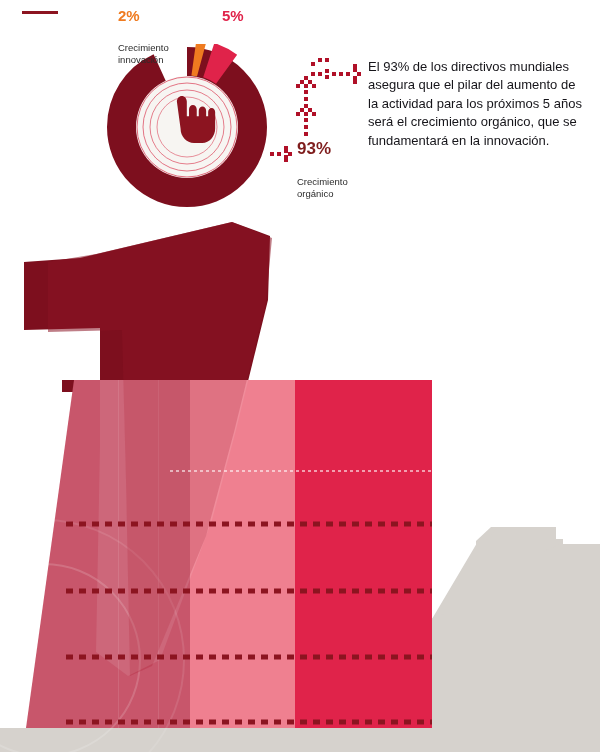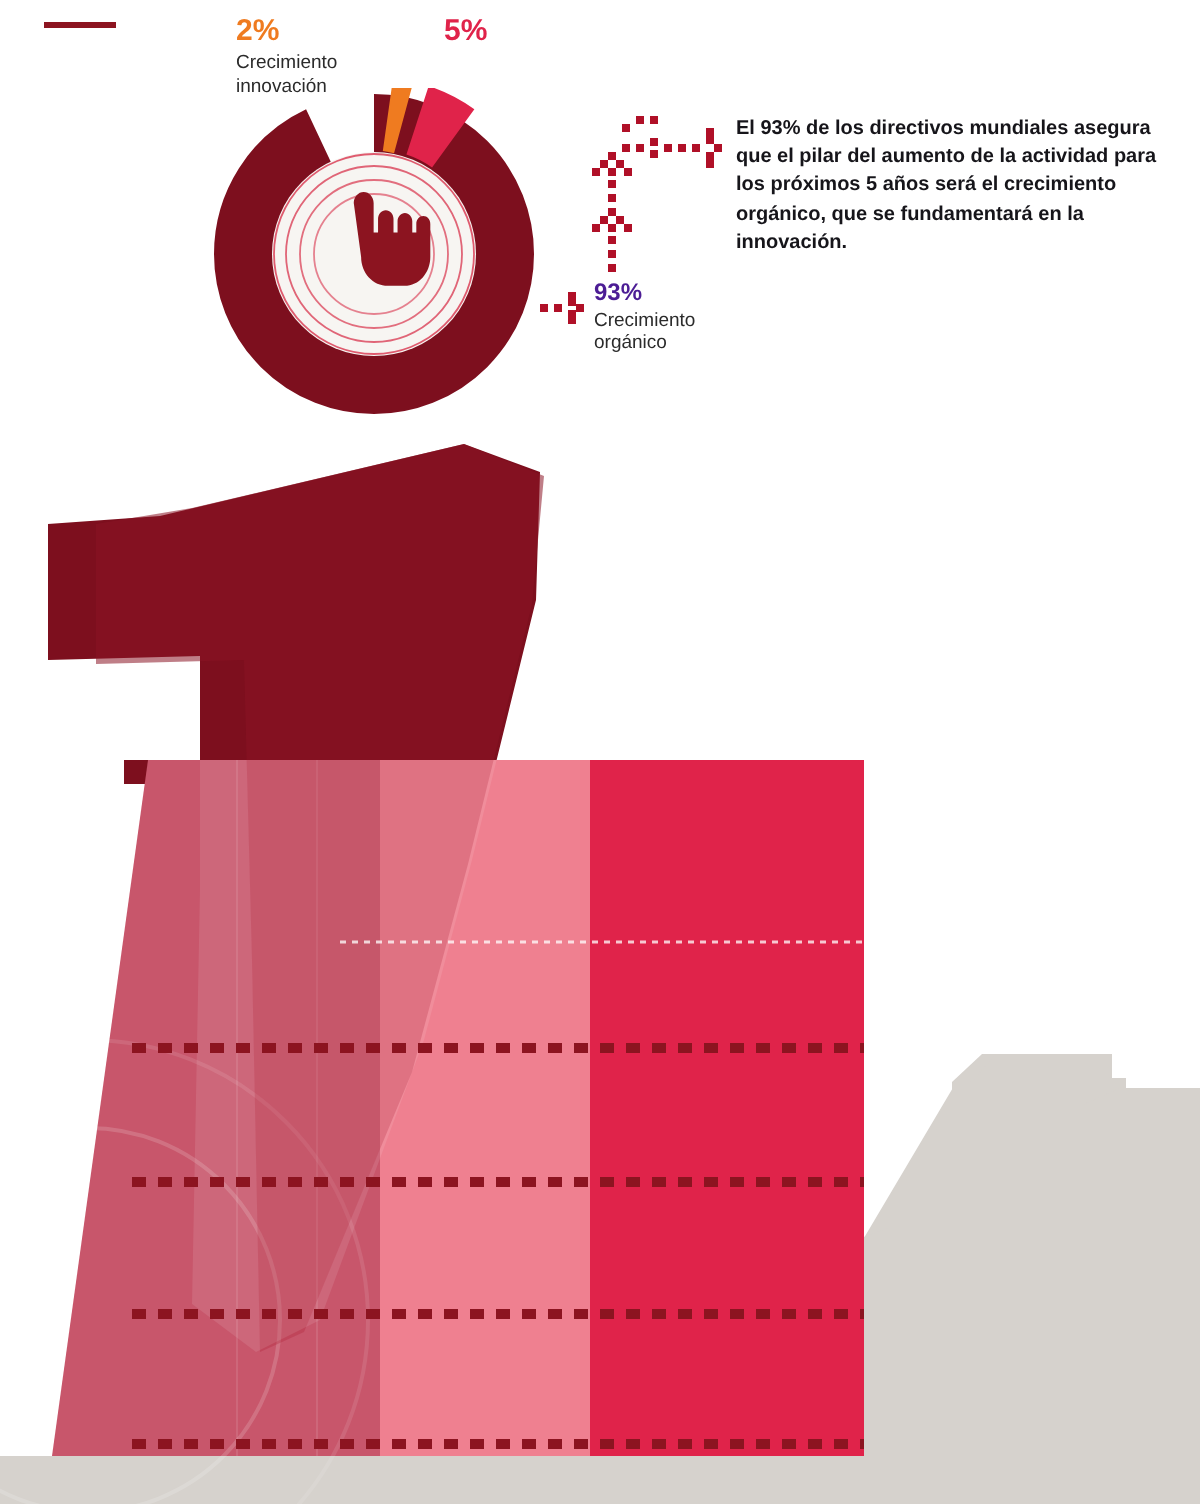--- a/index.html
+++ b/index.html
@@ -20,33 +20,33 @@
 
   
   .bg-art { position: absolute; left: 0; top: 0; width: 600px; height: 752px; pointer-events: none; }
 
   
   .donut-wrap { position: absolute; left: 104px; top: 44px; width: 166px; height: 166px; }
 
   
   .lbl { position: absolute; }
   .lbl .big { font-weight: bold; font-size: 15px; line-height: 1.05; }
-  .lbl .sub { font-size: 9.5px; line-height: 1.25; color: #2b2b2b; margin-top: 2px; }
+  .lbl .sub { font-size: 9.5px; line-height: 1.25; color: #2b2b2b; margin-top: 18px; }
 
   .lbl-2 { left: 118px; top: 8px; }
   .lbl-2 .big { color: #ef7b20; }
   .lbl-5 { left: 222px; top: 8px; width: 140px; }
   .lbl-5 .big { color: #e0234a; }
   .lbl-93 { left: 297px; top: 140px; }
-  .lbl-93 .big { color: #4c1d95; font-size: 12px; }
+  .lbl-93 .big { color: #7f1d1d; font-size: 17px; }
 
   
   .blurb {
     position: absolute; left: 368px; top: 58px; width: 214px;
-    font-size: 10px; line-height: 1.42; font-weight: bold; color: #16151a;
+    font-size: 13px; line-height: 1.42; font-weight: normal; color: #16151a;
   }
 
   
   .panel { position: absolute; left: 0; top: 380px; width: 600px; height: 372px; }
 </style>
 </head>
 <body>
 
 <div class="stage">
 

